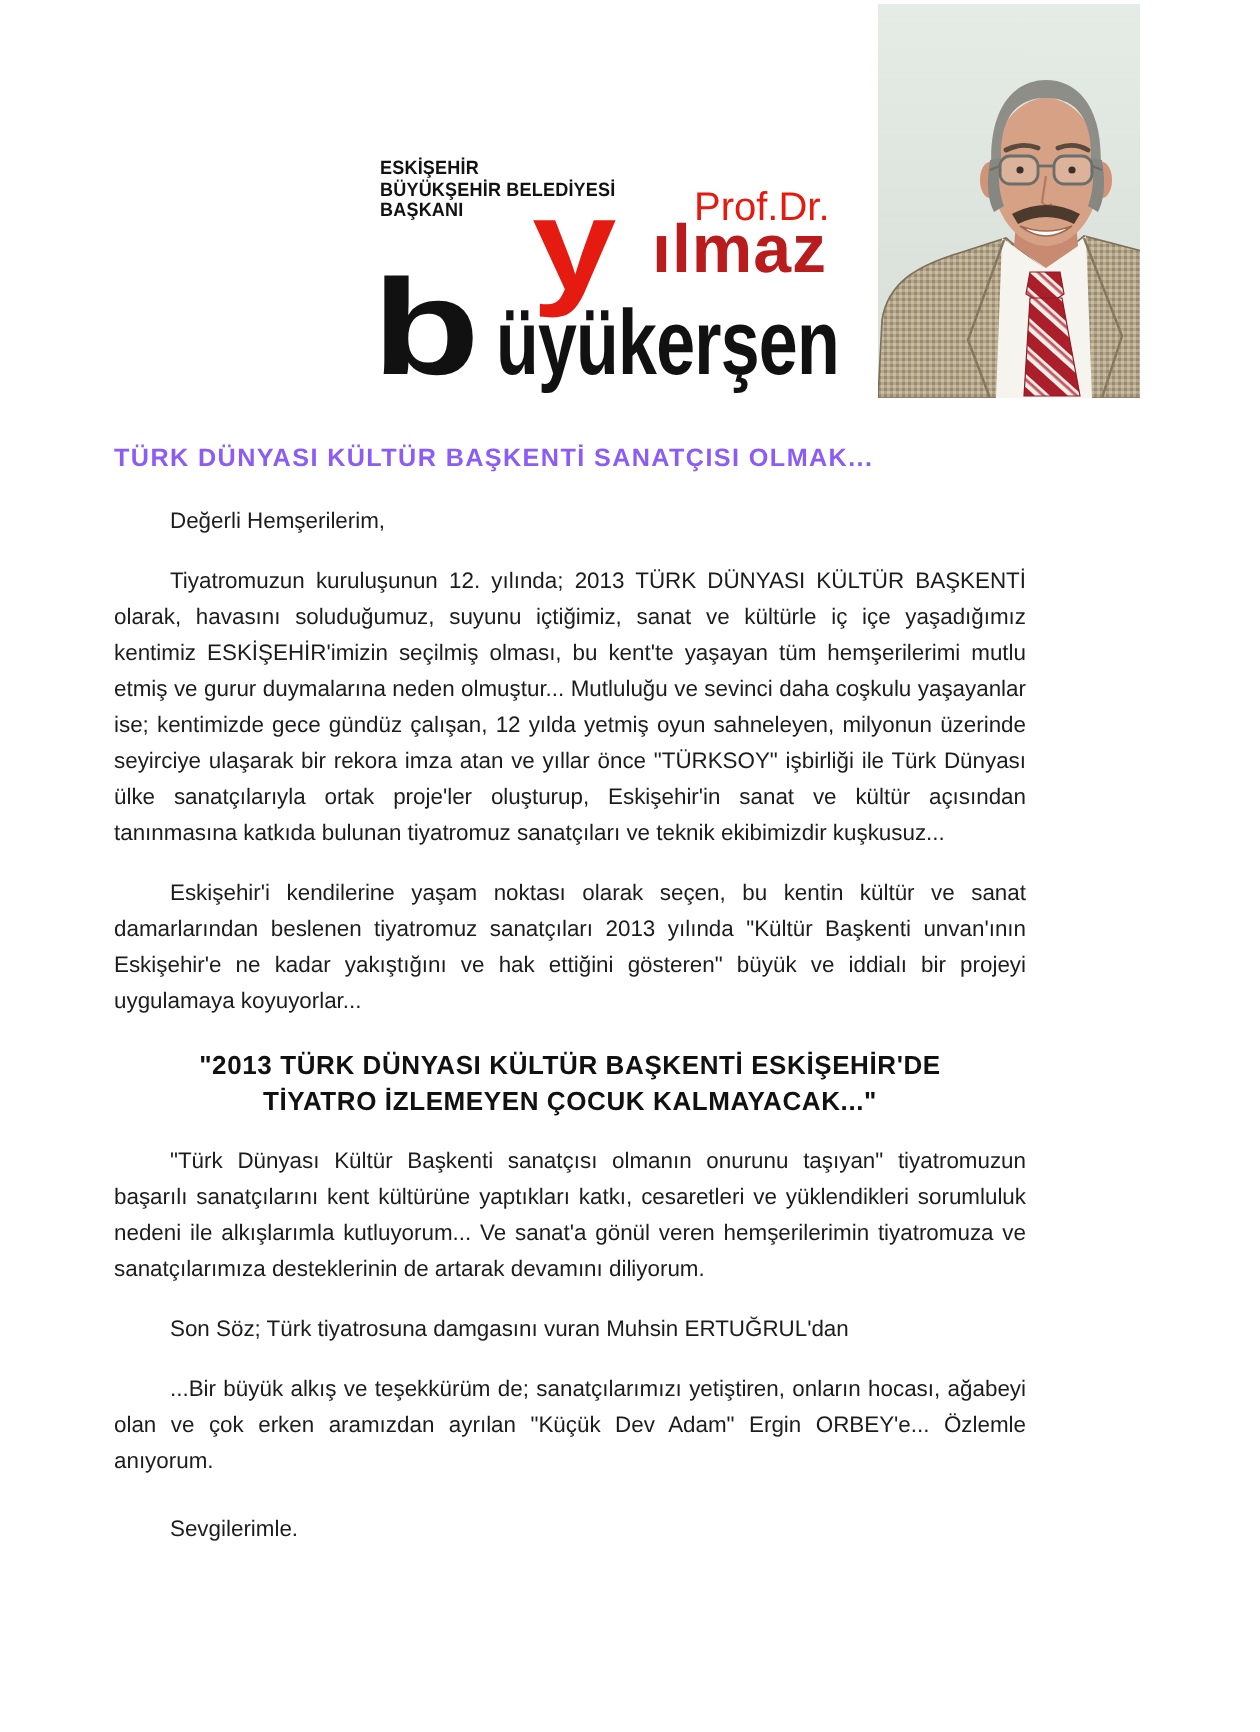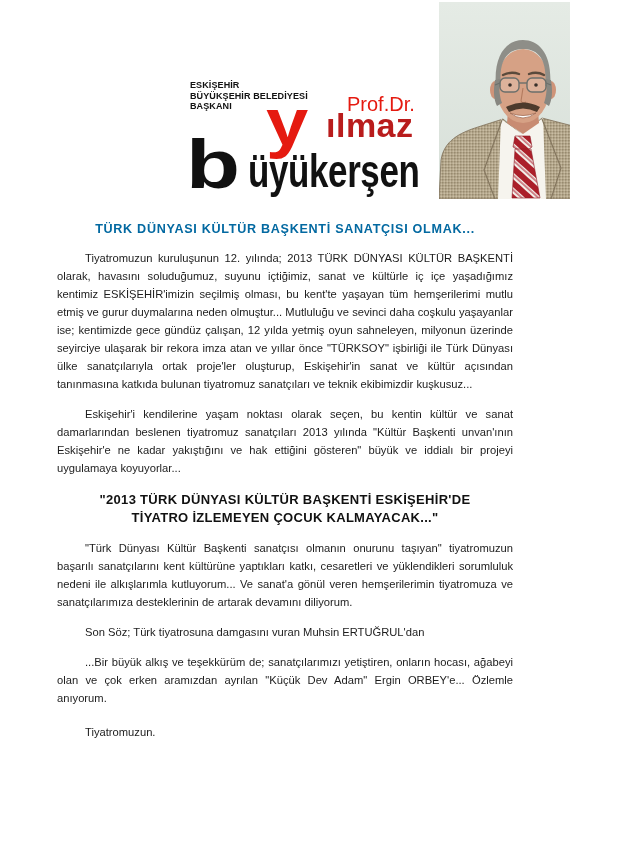--- a/index.html
+++ b/index.html
@@ -20,22 +20,22 @@
   .big-b{position:absolute;left:186px;top:130px;font-size:68px;font-weight:bold;line-height:1;
          color:#111;transform:scaleX(1.3);transform-origin:left top;}
   .uyukersen{position:absolute;left:248px;top:148px;font-size:46px;font-weight:bold;line-height:1;
          color:#111;transform:scaleX(.76);transform-origin:left top;letter-spacing:-.5px;
          white-space:nowrap;}
   .portrait{position:absolute;left:439px;top:2px;width:185px;height:197px;overflow:hidden;}
   .portrait svg{display:block;}
 
   
   .letter{position:absolute;left:0;right:0;top:208px;padding:0 57px;}
-  .letter h1{margin:13px 0 0;font-size:12.6px;font-weight:bold;text-align:center;
-             letter-spacing:.7px;line-height:16px;color:#0369a1;}
+  .letter h1{margin:13px 0 0;font-size:12.6px;font-weight:bold;text-align:left;
+             letter-spacing:.7px;line-height:16px;color:#8b5cf6;}
   .letter h2{margin:14px 0 0;font-size:13px;font-weight:bold;text-align:center;
              letter-spacing:.3px;line-height:18px;color:#111;}
   .letter p{margin:12px 0 0;font-size:11.2px;line-height:18px;text-align:justify;
             text-indent:28px;}
   .letter p.salutation{margin-top:15px;text-align:left;}
   .letter p.closing{margin-top:16px;text-align:left;}
   .letter b{font-weight:normal;}
 </style>
 </head>
 <body>
@@ -111,29 +111,30 @@
         <path d="M67,105 Q84,96 101,105 L98,110 Q84,103 70,110 Z" fill="#4c3a2c"></path>
 
         <path d="M71,111 Q84,121 97,111 Q84,116 71,111 Z" fill="#ffffff" stroke="#a06a52" stroke-width="0.8"></path>
       </svg>
     </div>
   </header>
 
   <main class="letter">
     <h1>TÜRK DÜNYASI KÜLTÜR BAŞKENTİ SANATÇISI OLMAK...</h1>
 
+    <p class="salutation">Değerli Hemşerilerim,</p>
 
     <p><span>Tiyatromuzun kuruluşunun </span><b>12.</b><span> yılında; </span><b>2013 TÜRK DÜNYASI KÜLTÜR BAŞKENTİ</b><span> olarak, havasını soluduğumuz, suyunu içtiğimiz, sanat ve kültürle iç içe yaşadığımız kentimiz </span><b>ESKİŞEHİR'imizin</b><span> seçilmiş olması, bu kent'te yaşayan tüm hemşerilerimi mutlu etmiş ve gurur duymalarına neden olmuştur... Mutluluğu ve sevinci daha coşkulu yaşayanlar ise; kentimizde gece gündüz çalışan, </span><b>12 yılda yetmiş oyun sahneleyen, milyonun üzerinde seyirciye ulaşarak bir rekora imza atan</b><span> ve yıllar önce "TÜRKSOY" işbirliği ile Türk Dünyası ülke sanatçılarıyla ortak proje'ler oluşturup, </span><b>Eskişehir'in sanat ve kültür açısından tanınmasına katkıda bulunan tiyatromuz sanatçıları ve teknik ekibimizdir kuşkusuz...</b></p>
     <p><span>Eskişehir'i kendilerine yaşam noktası olarak seçen, bu kentin kültür ve sanat damarlarından beslenen tiyatromuz sanatçıları 2013 yılında </span><b>"Kültür Başkenti unvan'ının Eskişehir'e ne kadar yakıştığını ve hak ettiğini gösteren"</b><span> büyük ve iddialı bir projeyi uygulamaya koyuyorlar...</span></p>
 
     <h2>
       <span>"2013 TÜRK DÜNYASI KÜLTÜR BAŞKENTİ ESKİŞEHİR'DE</span><br>
       <span>TİYATRO İZLEMEYEN ÇOCUK KALMAYACAK..."</span>
     </h2>
 
     <p><b>"Türk Dünyası Kültür Başkenti sanatçısı olmanın onurunu taşıyan"</b><span> tiyatromuzun başarılı sanatçılarını kent kültürüne yaptıkları katkı, cesaretleri ve yüklendikleri sorumluluk nedeni ile alkışlarımla kutluyorum... Ve sanat'a gönül veren hemşerilerimin tiyatromuza ve sanatçılarımıza desteklerinin de artarak devamını diliyorum.</span></p>
     <p><span>Son Söz; Türk tiyatrosuna damgasını vuran Muhsin ERTUĞRUL'dan</span></p>
     <p><span>...Bir büyük alkış ve teşekkürüm de; sanatçılarımızı yetiştiren, onların hocası, ağabeyi olan ve çok erken aramızdan ayrılan </span><b>"Küçük Dev Adam"</b><span> Ergin ORBEY'e... Özlemle anıyorum.</span></p>
 
-    <p class="closing">Tiyatromuzun.</p>
+    <p class="closing">Sevgilerimle.</p>
   </main>
 
 </div>
 
 </body></html>

